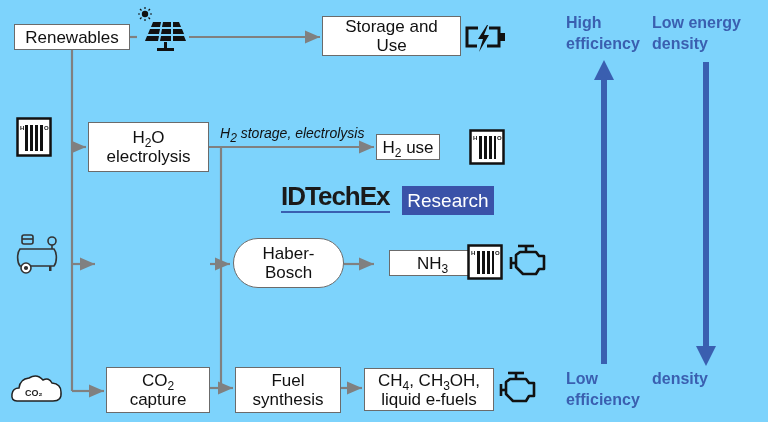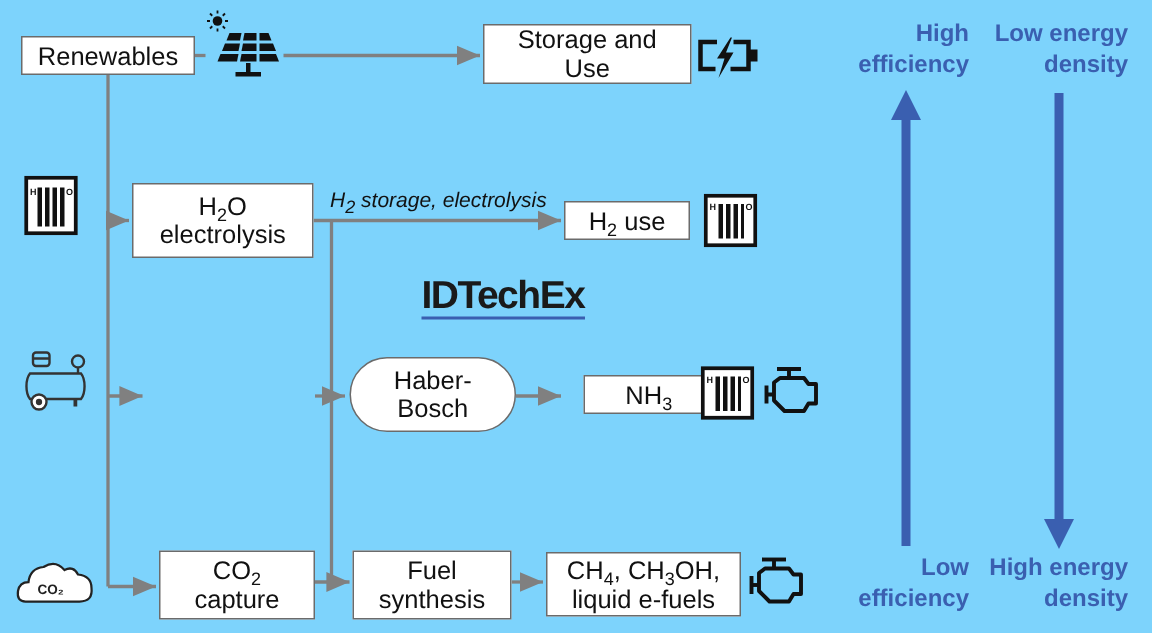--- a/index.html
+++ b/index.html
@@ -2,21 +2,21 @@
 <html><head>
   <meta charset="utf-8">
   <style>
     html, body { margin:0; padding:0; background:#ffffff; }
     #canvas { position:relative; width:768px; height:422px; overflow:hidden; background:#7dd3fc; font-family:"Liberation Sans", sans-serif; }
     svg.lines { position:absolute; left:0; top:0; }
     .box { position:absolute; box-sizing:border-box; border:1.5px solid #6b6b6b; background:#fff; color:#111; font-size:17px; line-height:19px; text-align:center; display:flex; flex-direction:column; align-items:center; justify-content:center; }
     .box span { display:block; }
     .note { position:absolute; font-size:14px; font-style:italic; color:#111; white-space:nowrap; }
     .icon { position:absolute; }
-    .blue { position:absolute; color:#3a5fb0; font-weight:bold; font-size:16px; line-height:21px; text-align:right; white-space:nowrap; }
+    .blue { position:absolute; color:#3a5fb0; font-weight:bold; font-size:16px; line-height:21px; text-align:left; white-space:nowrap; }
     .logo-text { position:absolute; left:281px; top:182px; font-size:26px; font-weight:bold; color:#1a1a1a; letter-spacing:-1px; border-bottom:2px solid #3a5fb0; line-height:28px; padding-bottom:1px; }
     .logo-badge { position:absolute; left:402px; top:186px; width:92px; height:29px; background:#3a52a8; color:#fff; font-size:19px; line-height:29px; text-align:center; }
     sub { font-size:12px; vertical-align:-4px; line-height:0; }
   </style>
 </head>
 <body>
 
 <div id="canvas">
 
   <svg class="lines" width="768" height="422">
@@ -50,21 +50,21 @@
     <span>Use</span>
   </div>
 
   <div class="box" style="left:88px;top:122px;width:121px;height:50px;">
     <span><span style="display:inline">H</span><sub>2</sub><span style="display:inline">O</span></span>
     <span>electrolysis</span>
   </div>
 
   <div class="note" style="left:220px;top:125px;"><span>H</span><sub>2</sub><span> storage, electrolysis</span></div>
 
-  <div class="box" style="left:376px;top:134px;width:84px;height:26px;">
+  <div class="box" style="left:376px;top:134px;width:64px;height:26px;">
     <span><span style="display:inline">H</span><sub>2</sub><span style="display:inline"> use</span></span>
   </div>
 
 
   <div class="box" style="left:233px;top:238px;width:111px;height:50px;border-radius:25px;">
     <span>Haber-</span>
     <span>Bosch</span>
   </div>
 
   <div class="box" style="left:376px;top:250px;width:87px;height:26px;margin-left:13px;">
@@ -190,35 +190,35 @@
     </g>
     <rect x="35" y="33" width="2.5" height="5" fill="#333"></rect>
   </svg>
 
   <svg class="icon" style="left:9px;top:371px;" width="56" height="34" viewBox="0 0 56 34">
     <path d="M8,30 Q2,30 3,23 Q4,17 10,17 Q11,8 20,7 Q28,2 34,9 Q40,6 43,12 Q52,13 52,21 Q53,30 44,30 Z" fill="#fff" stroke="#222" stroke-width="1.5"></path>
     <text x="16" y="25" font-size="9" font-weight="bold" font-family="Liberation Sans, sans-serif" fill="#222">CO₂</text>
   </svg>
 
   <div class="logo-text">IDTechEx</div>
+  <div class="logo-badge">Research</div>
 
   <div class="blue" style="left:566px;top:12px;width:80px;">
     <div>High</div>
     <div>efficiency</div>
   </div>
   <div class="blue" style="left:652px;top:12px;width:100px;">
     <div>Low energy</div>
     <div>density</div>
   </div>
   <div class="blue" style="left:566px;top:368px;width:80px;">
     <div>Low</div>
     <div>efficiency</div>
   </div>
   <div class="blue" style="left:652px;top:368px;width:100px;">
-    <div>High energy</div>
     <div>density</div>
   </div>
 
   <svg class="icon" style="left:590px;top:58px;" width="30" height="308" viewBox="0 0 30 308">
     <rect x="11" y="20" width="6" height="286" fill="#3a5fb0"></rect>
     <polygon points="14,2 24,22 4,22" fill="#3a5fb0"></polygon>
   </svg>
   <svg class="icon" style="left:692px;top:60px;" width="30" height="308" viewBox="0 0 30 308">
     <rect x="11" y="2" width="6" height="286" fill="#3a5fb0"></rect>
     <polygon points="14,306 24,286 4,286" fill="#3a5fb0"></polygon>

